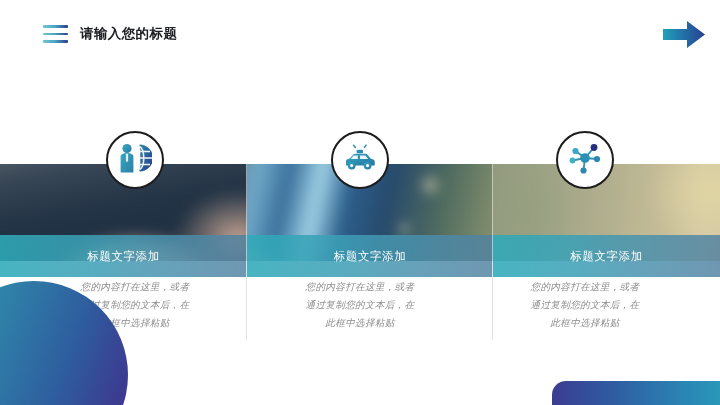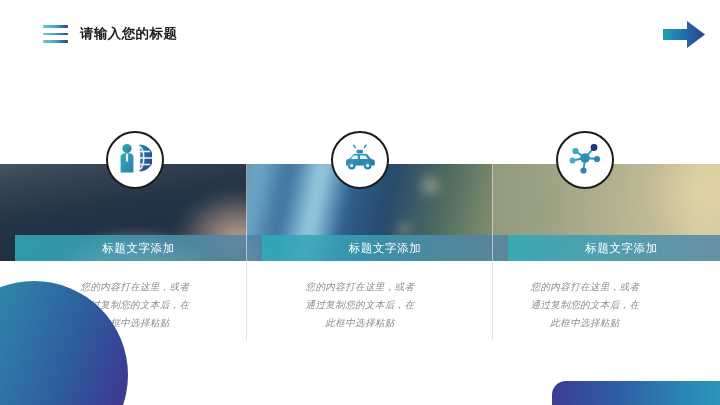--- a/index.html
+++ b/index.html
@@ -91,30 +91,29 @@
     background:
       radial-gradient(ellipse 70px 80px at 18% 50%, rgba(150,158,128,0.85) 0%, rgba(150,158,128,0) 78%),
       radial-gradient(ellipse 90px 70px at 90% 35%, rgba(226,214,164,0.9) 0%, rgba(226,214,164,0) 75%),
       linear-gradient(95deg, #8d9579 0%, #9aa184 22%, #adac8c 45%, #c3bb96 68%, #d6cba4 85%, #cfc59f 100%);
     filter: blur(7px);
   }
 
   
   .caption-band {
     position: absolute;
-    top: 235px; height: 26px;
+    top: 235px; height: 42px;
     background: linear-gradient(90deg,
       rgba(46,170,185,0.88) 0%,
       rgba(59,160,182,0.86) 35%,
       rgba(74,143,172,0.84) 70%,
       rgba(80,128,160,0.82) 100%);
     display: flex;
     align-items: center;
     justify-content: center;
-    margin-left: 15px;
   }
   #band-left  { left: 0;     width: 247px; }
   #band-mid   { left: 247px; width: 246px; }
   #band-right { left: 493px; width: 227px; }
   .caption-text {
     color: #ffffff;
     font-size: 11.5px;
     letter-spacing: 0.6px;
     line-height: 14px;
     white-space: nowrap;

